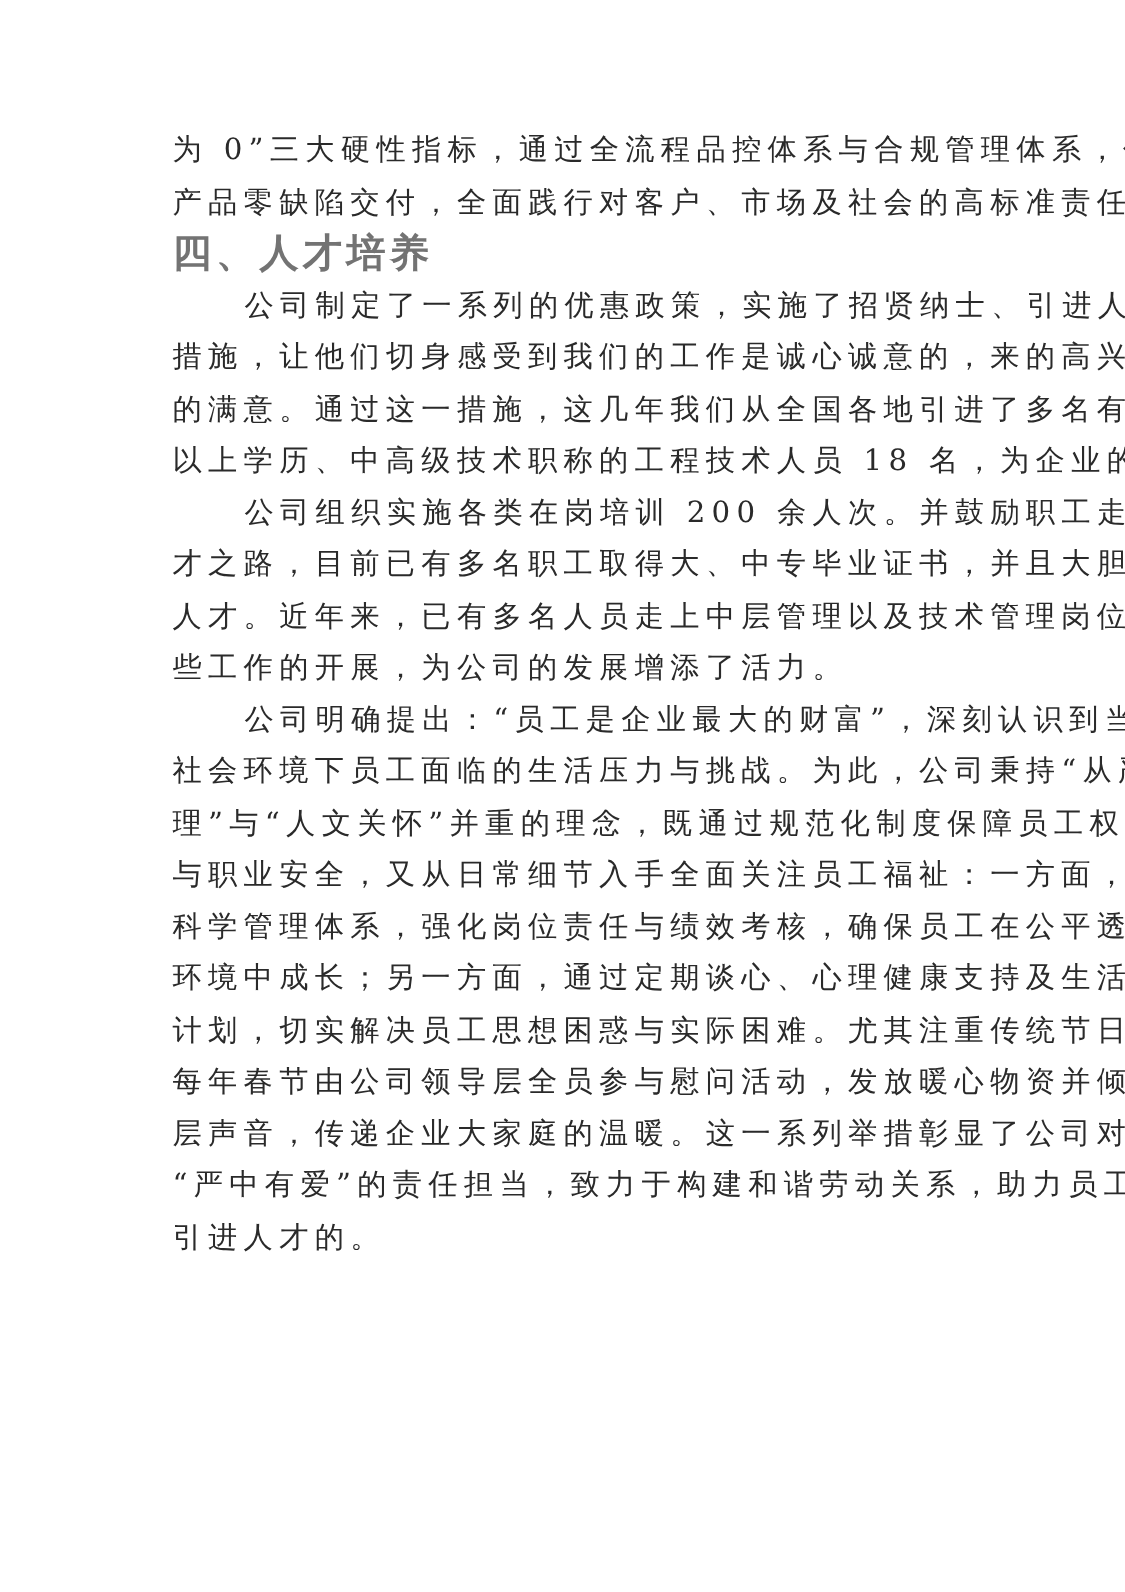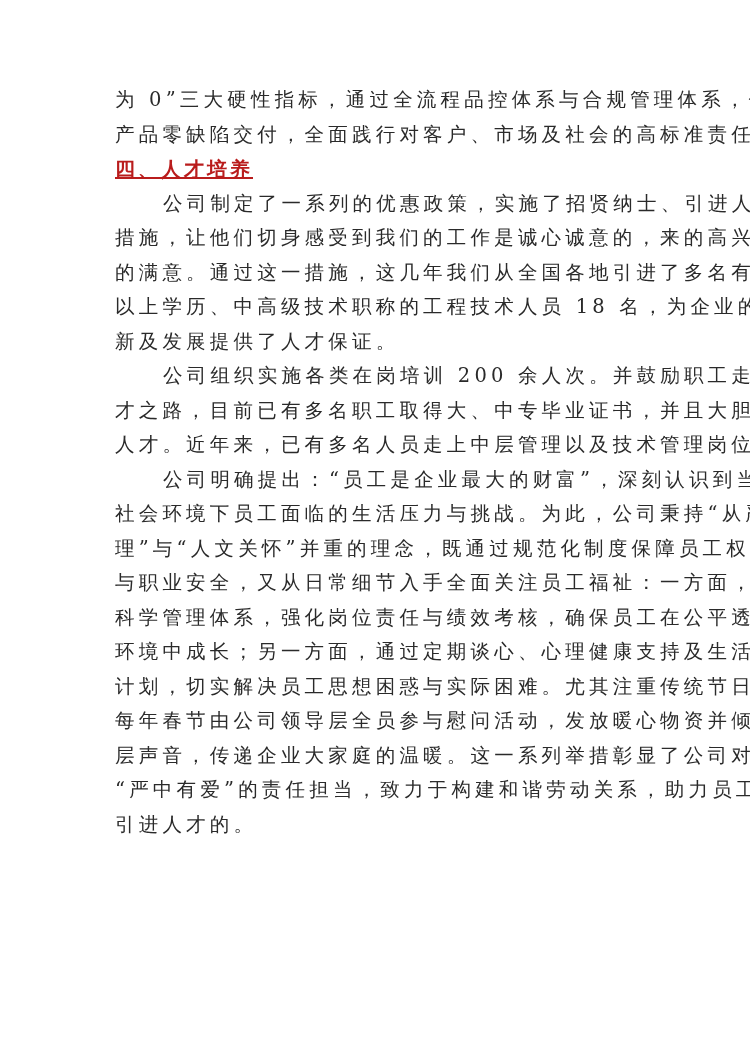--- a/index.html
+++ b/index.html
@@ -9,24 +9,23 @@
     }
     .content {
       position: absolute; left: 115px; top: 83px; width: 525px;
       font-family: "DejaVu Serif", "Liberation Serif", serif;
       font-size: 19.5px; color: #2a2a2a;
       line-height: 34.5px;
       letter-spacing: 4.2px;
     }
     .content p { margin: 0; text-align: justify; text-justify: inter-character; }
     .content h2 {
-      margin: 0; font-size: 20px; font-weight: bold; line-height: 34.5px;
-      letter-spacing: 3px; color: #b91c1c;
+      margin: 0; font-size: 26px; font-weight: bold; line-height: 34.5px;
+      letter-spacing: 3px; color: #737373;
       font-family: "DejaVu Sans", "Liberation Sans", sans-serif;
-      text-decoration: underline;
     }
     .line { display: block; white-space: nowrap; text-align-last: justify; }
     .line.last { text-align-last: left; }
   </style>
 </head>
 <body>
 
 <div class="page">
   <div class="content">
 
@@ -35,27 +34,27 @@
       <span class="line last">产品零缺陷交付，全面践行对客户、市场及社会的高标准责任承诺。</span>
     </p>
 
     <h2>四、人才培养</h2>
 
     <p class="para">
       <span class="line" style="padding-left:48px">公司制定了一系列的优惠政策，实施了招贤纳士、引进人才的</span>
       <span class="line">措施，让他们切身感受到我们的工作是诚心诚意的，来的高兴、干</span>
       <span class="line">的满意。通过这一措施，这几年我们从全国各地引进了多名有大专</span>
       <span class="line">以上学历、中高级技术职称的工程技术人员 18 名，为企业的科技创</span>
-      <span class="line last">新及发展提供了人才保证。</span>
     </p>
 
     <p class="para">
       <span class="line" style="padding-left:48px">公司组织实施各类在岗培训 200 余人次。并鼓励职工走自学成</span>
       <span class="line">才之路，目前已有多名职工取得大、中专毕业证书，并且大胆使用</span>
       <span class="line">人才。近年来，已有多名人员走上中层管理以及技术管理岗位。这</span>
+      <span class="line last">些工作的开展，为公司的发展增添了活力。</span>
     </p>
 
     <p class="para">
       <span class="line" style="padding-left:48px">公司明确提出：“员工是企业最大的财富”，深刻认识到当前</span>
       <span class="line">社会环境下员工面临的生活压力与挑战。为此，公司秉持“从严管</span>
       <span class="line">理”与“人文关怀”并重的理念，既通过规范化制度保障员工权益</span>
       <span class="line">与职业安全，又从日常细节入手全面关注员工福祉：一方面，建立</span>
       <span class="line">科学管理体系，强化岗位责任与绩效考核，确保员工在公平透明的</span>
       <span class="line">环境中成长；另一方面，通过定期谈心、心理健康支持及生活帮扶</span>
       <span class="line">计划，切实解决员工思想困惑与实际困难。尤其注重传统节日关怀，</span>

